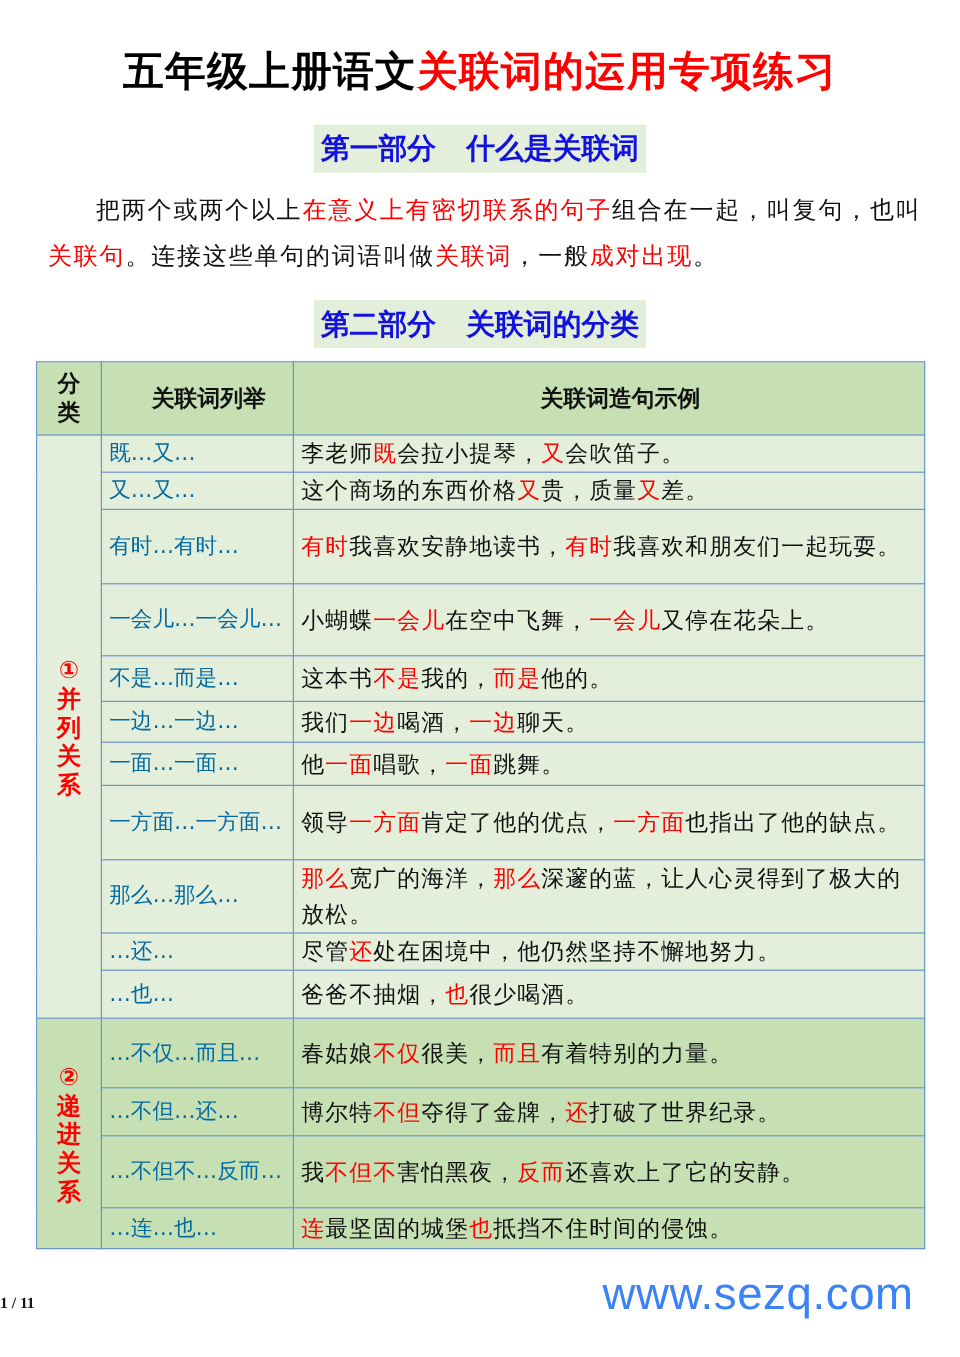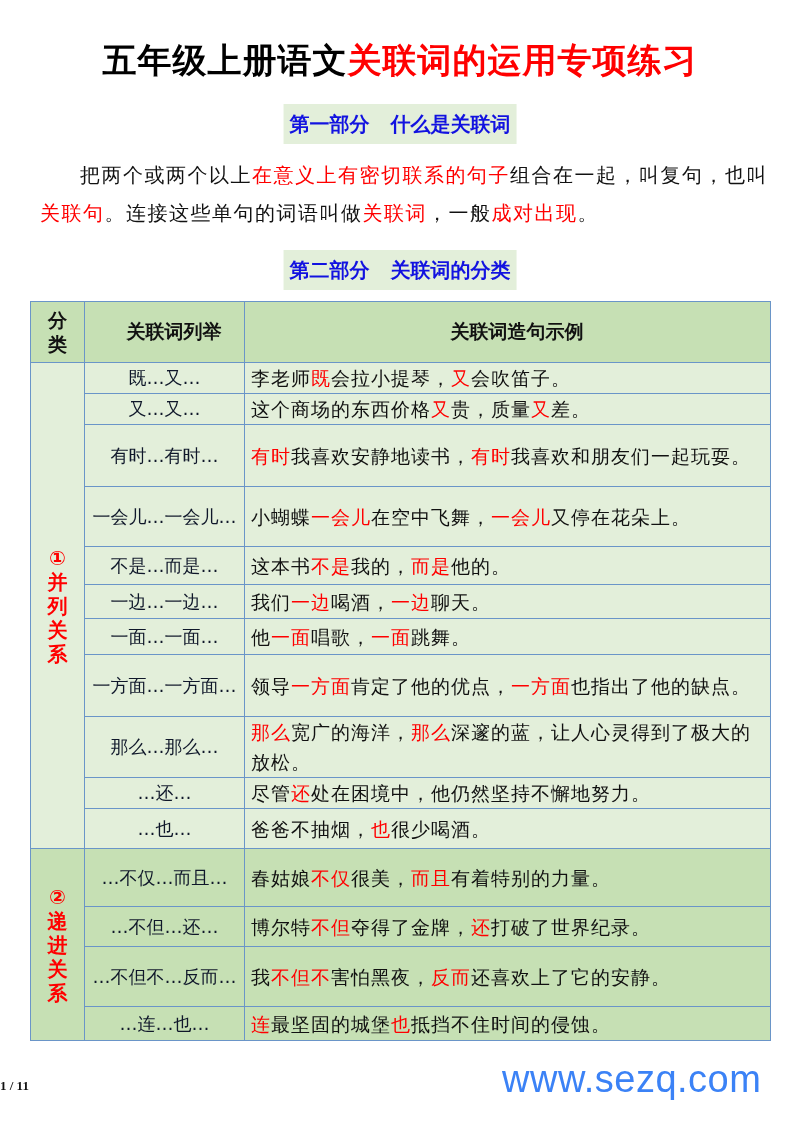--- a/index.html
+++ b/index.html
@@ -4,37 +4,37 @@
 <style>
   html, body { margin: 0; padding: 0; background: #ffffff; }
   body { width: 800px; height: 1131px; position: relative; overflow: hidden;
          font-family: "DejaVu Serif", "Liberation Serif", serif; color: #111; }
   .title { position: absolute; top: 38px; left: 0; width: 800px; text-align: center;
            font-size: 34px; font-weight: bold; letter-spacing: 1px; line-height: 44px;
            font-family: "DejaVu Sans", sans-serif; }
   .title .black { color: #000; }
   .title .red { color: #f00; }
   .section-head { position: absolute; left: 50%; transform: translateX(-50%);
-                  background: #e3efda; color: #1212e0; font-weight: bold; font-size: 20px;
+                  background: #e3efda; color: #1212e0; font-weight: bold; font-size: 24px;
                   padding: 2px 6px; line-height: 36px; white-space: pre;
                   font-family: "DejaVu Sans", sans-serif; }
   .sh1 { top: 104px; }
   .sh2 { top: 250px; }
   .intro { position: absolute; top: 156px; left: 40px; width: 728px; font-size: 20px;
            line-height: 38px; text-indent: 40px; letter-spacing: 1.5px; }
   .intro .hl { color: #f00; text-align: right; }
   table.main { position: absolute; top: 301px; left: 30px; width: 740px;
                border-collapse: collapse; table-layout: fixed; }
   table.main td, table.main th { border: 1.5px solid #6a95c8; padding: 0 6px; }
   table.main th { background: #c6e0b4; font-weight: bold; font-size: 19px; height: 60px;
                   text-align: center; font-family: "DejaVu Sans", sans-serif; padding-left: 25px; }
   table.main th.cat-h { font-size: 19px; line-height: 24px; padding: 0; }
   td.cat { text-align: center; color: #f00; font-weight: bold; font-size: 20px;
            line-height: 24px; padding: 0; font-family: "DejaVu Sans", sans-serif; }
-  td.kw { text-align: center; color: #0f172a; font-size: 18px; line-height: 28px;
+  td.kw { text-align: left; color: #0369a1; font-size: 18px; line-height: 28px;
           font-family: "DejaVu Sans", sans-serif; }
   td.ex { font-size: 19px; line-height: 30px; letter-spacing: 1px; }
   tr.g1 td { background: #e3efda; }
   tr.g2 td { background: #c6e0b4; }
   .ex .hl { color: #f00; }
   .page-num { position: absolute; top: 1078px; left: 0; width: 800px; 
               font-size: 13px; font-weight: bold; font-family: "Liberation Serif", serif; }
   .watermark { position: absolute; top: 1058px; left: 502px; font-size: 38px; color: #3b82f6;
                font-family: "Liberation Sans", sans-serif; letter-spacing: 0.5px; }
 </style>

